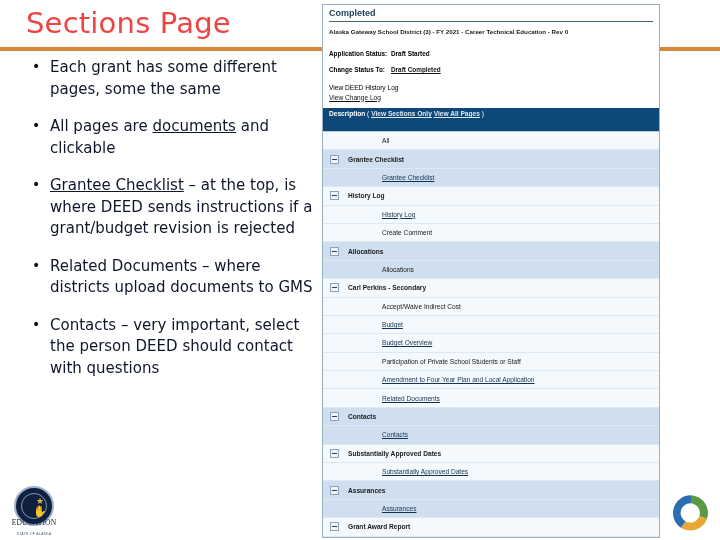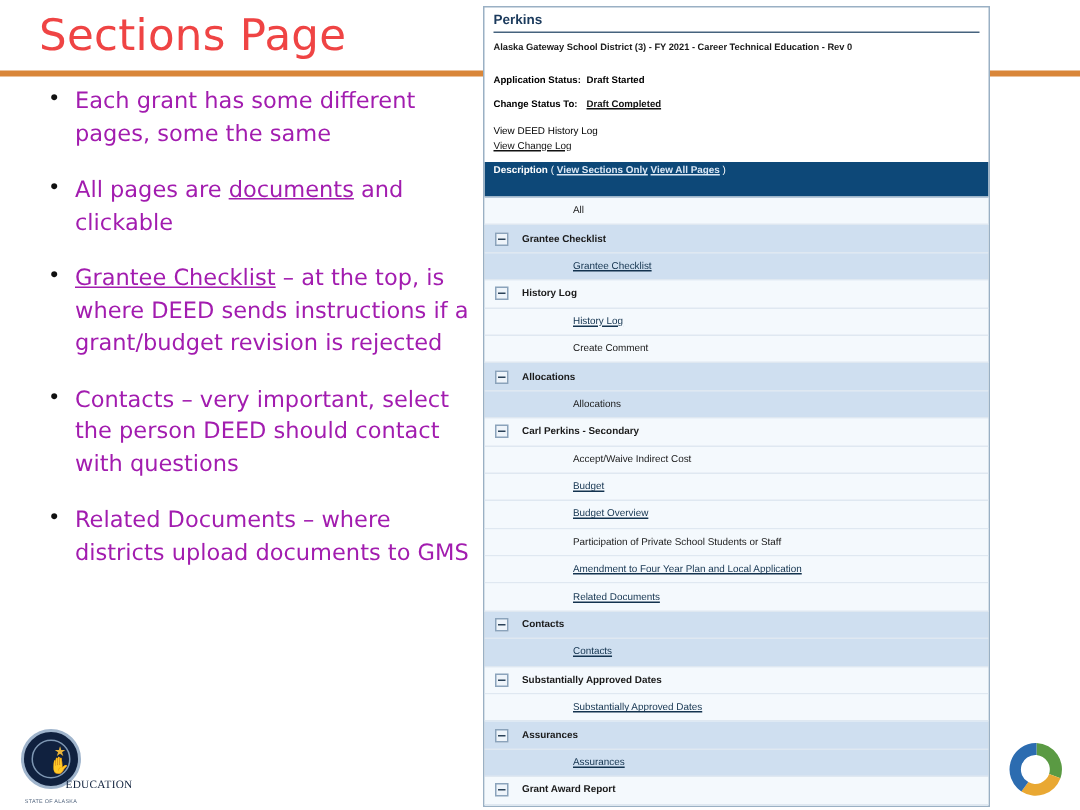--- a/index.html
+++ b/index.html
@@ -27,21 +27,21 @@
   
   #bullet-list{
     position:absolute;left:26px;top:57px;width:296px;
     list-style:none;margin:0;padding:0;
   }
   #bullet-list li{
     position:relative;
     padding-left:24px;
     margin-bottom:16px;
     font-size:15px;line-height:21.5px;
-    color:#a21caf;
+    color:#0f172a;
     font-family:"DejaVu Sans", sans-serif;
   }
   #bullet-list li::before{
     content:"\2022";
     position:absolute;left:6px;top:-1px;
     font-size:14px;color:#111;
   }
   #bullet-list li.bold{font-weight:normal;}
   .u{text-decoration:underline;}
 
@@ -160,42 +160,41 @@
     color:#e8b33a;font-size:9px;line-height:9px;
   }
   #seal-hand{
     position:absolute;left:17px;top:18px;
     color:#f2f2f2;font-size:11px;line-height:11px;
   }
   #seal-word{
     position:absolute;left:0;top:32px;width:52px;text-align:center;
     font-size:7.5px;letter-spacing:.2px;color:#11223d;
     font-family:"Liberation Serif", serif;
-    margin-left:32px;
   }
   #seal-sub{
     position:absolute;left:0;top:46px;width:52px;text-align:center;
     font-size:3.6px;color:#52657e;letter-spacing:.2px;
   }
   #tri-logo{
     position:absolute;left:668px;top:492px;width:46px;height:42px;
   }
 </style>
 </head>
 <body>
 
 <div id="slide-title">Sections Page</div>
 <div id="title-rule"></div>
 
 <ul id="bullet-list">
     <li>Each grant has some different pages, some the same</li>
     <li>All pages are <span class="u">documents</span> and clickable</li>
     <li class="bold"><span class="u">Grantee Checklist</span> – at the top, is where DEED sends instructions if a grant/budget revision is rejected</li>
+    <li>Related Documents – where districts upload documents to GMS</li>
     <li>Contacts – very important, select the person DEED should contact with questions</li>
-    <li>Related Documents – where districts upload documents to GMS</li>
   </ul>
 
 <div id="seal-logo">
   <div id="seal-circle">
     <div id="seal-inner"></div>
     <div id="seal-star">★</div>
     <div id="seal-hand">✋</div>
   </div>
   <div id="seal-word">EDUCATION</div>
   <div id="seal-sub">STATE OF ALASKA</div>
@@ -203,21 +202,21 @@
 
 <svg id="tri-logo" viewBox="0 0 100 100">
   <path d="M50 8 A42 42 0 0 1 88 64 L70 57 A23 23 0 0 0 50 27 Z" fill="#5a9a43"></path>
   <path d="M88 64 A42 42 0 0 1 26 85 L37 70 A23 23 0 0 0 70 57 Z" fill="#e9a833"></path>
   <path d="M26 85 A42 42 0 0 1 50 8 L50 27 A23 23 0 0 0 37 70 Z" fill="#2c6cb0"></path>
 </svg>
 
 <div id="app-panel">
 
   <div id="panel-head">
-    <div id="panel-title">Perkins</div>
+    <div id="panel-title">Completed</div>
     <div id="panel-title-rule"></div>
     <div id="panel-subtitle">Alaska Gateway School District (3) - FY 2021 - Career Technical Education - Rev 0</div>
   </div>
 
   <div class="status-block">
     <div class="status-row">
       <span class="status-label">Application Status:</span>
       <span class="status-value">Draft Started</span>
     </div>
     <div class="status-row">

